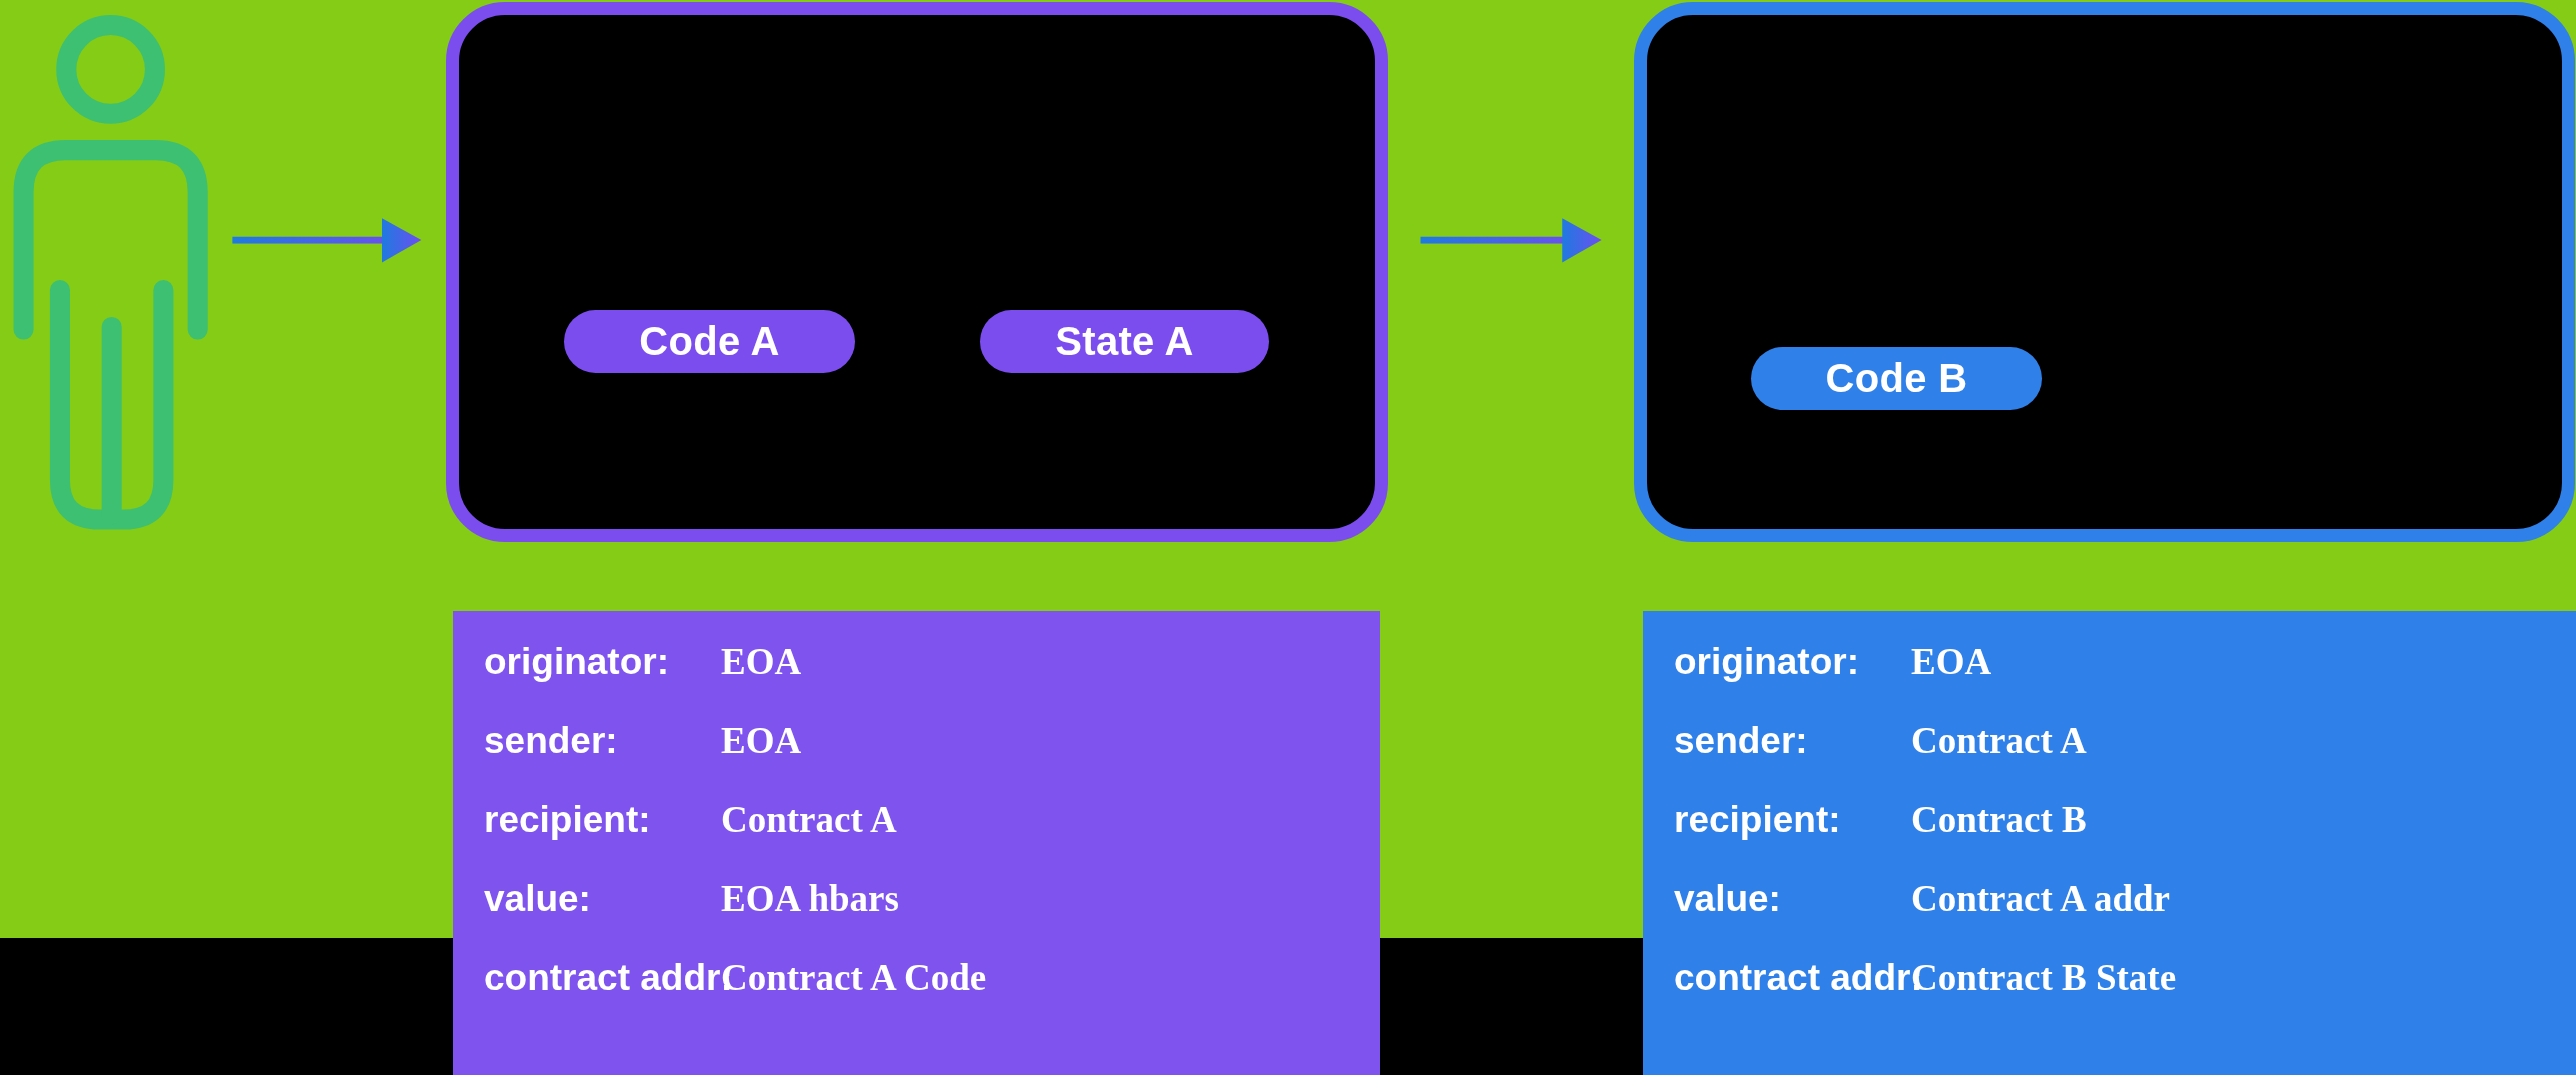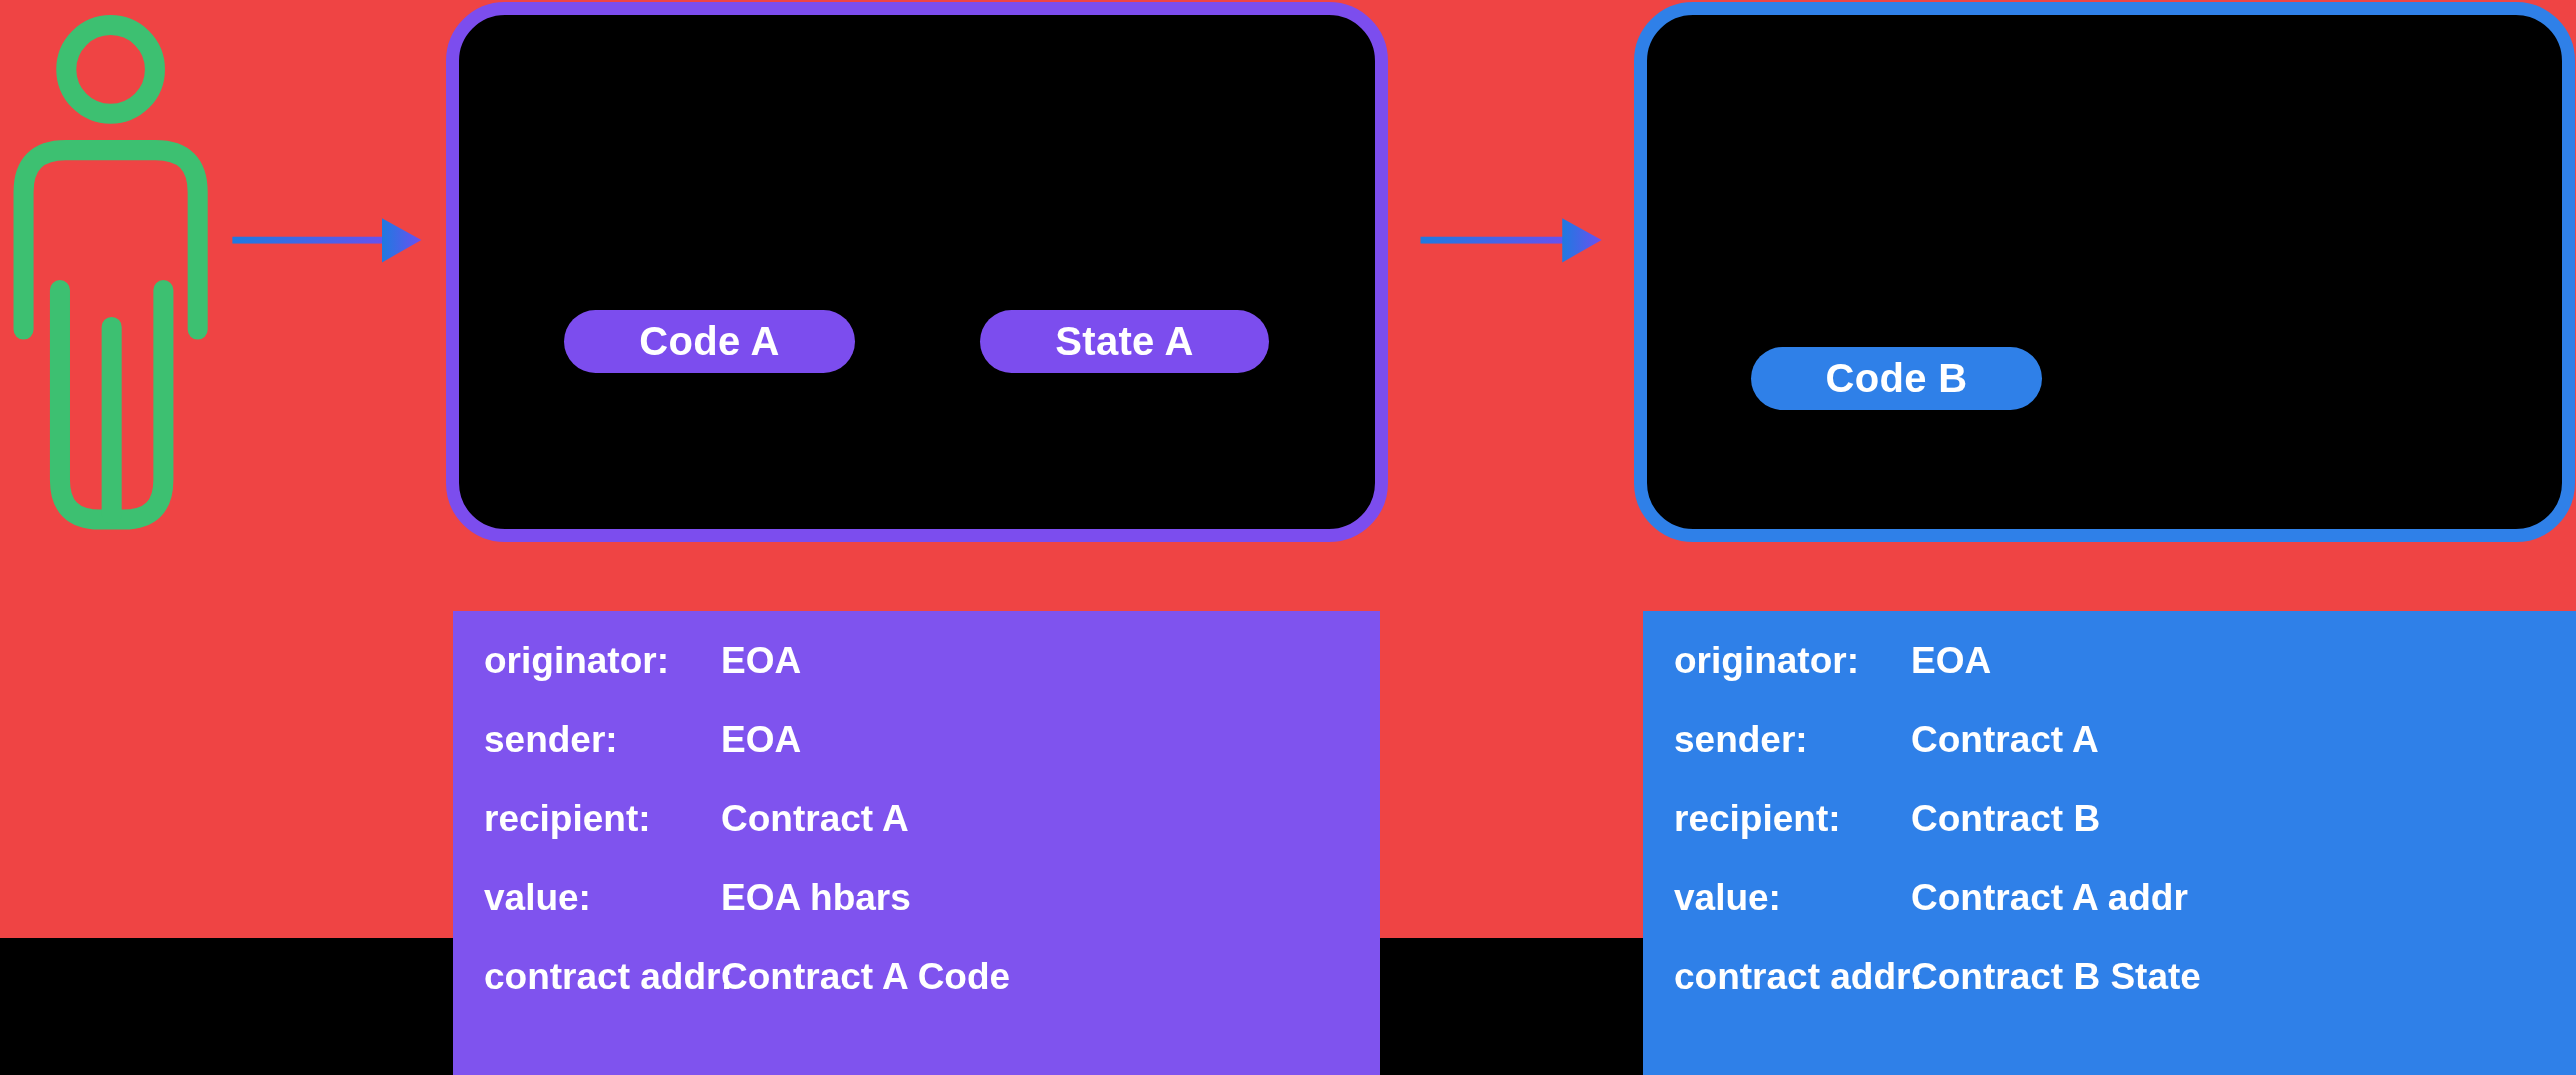--- a/index.html
+++ b/index.html
@@ -14,21 +14,21 @@
     overflow: hidden;
     font-family: "Liberation Sans", sans-serif;
     -webkit-font-smoothing: antialiased;
   }
 
   .stage {
     position: absolute;
     left: 0; top: 0;
     width: 2576px;
     height: 938px;
-    background: #ef4444;
+    background: #84cc16;
   }
 
   
   .person-icon {
     position: absolute;
     left: 7.4px;
     top: 5.3px;
     width: 222px;
     height: 533px;
   }
@@ -118,20 +118,21 @@
     font-weight: 700;
     white-space: nowrap;
     width: 237px;
     flex: 0 0 237px;
   }
   .attr-val {
     color: #FFFFFF;
     font-size: 37px;
     font-weight: 700;
     white-space: nowrap;
+    font-family: Liberation Serif, serif;
   }
 </style>
 </head>
 <body>
 
 <div class="stage">
 
   <div class="person-icon">
     <svg width="222" height="533" viewBox="0 0 420 1010" xmlns="http://www.w3.org/2000/svg">
 

